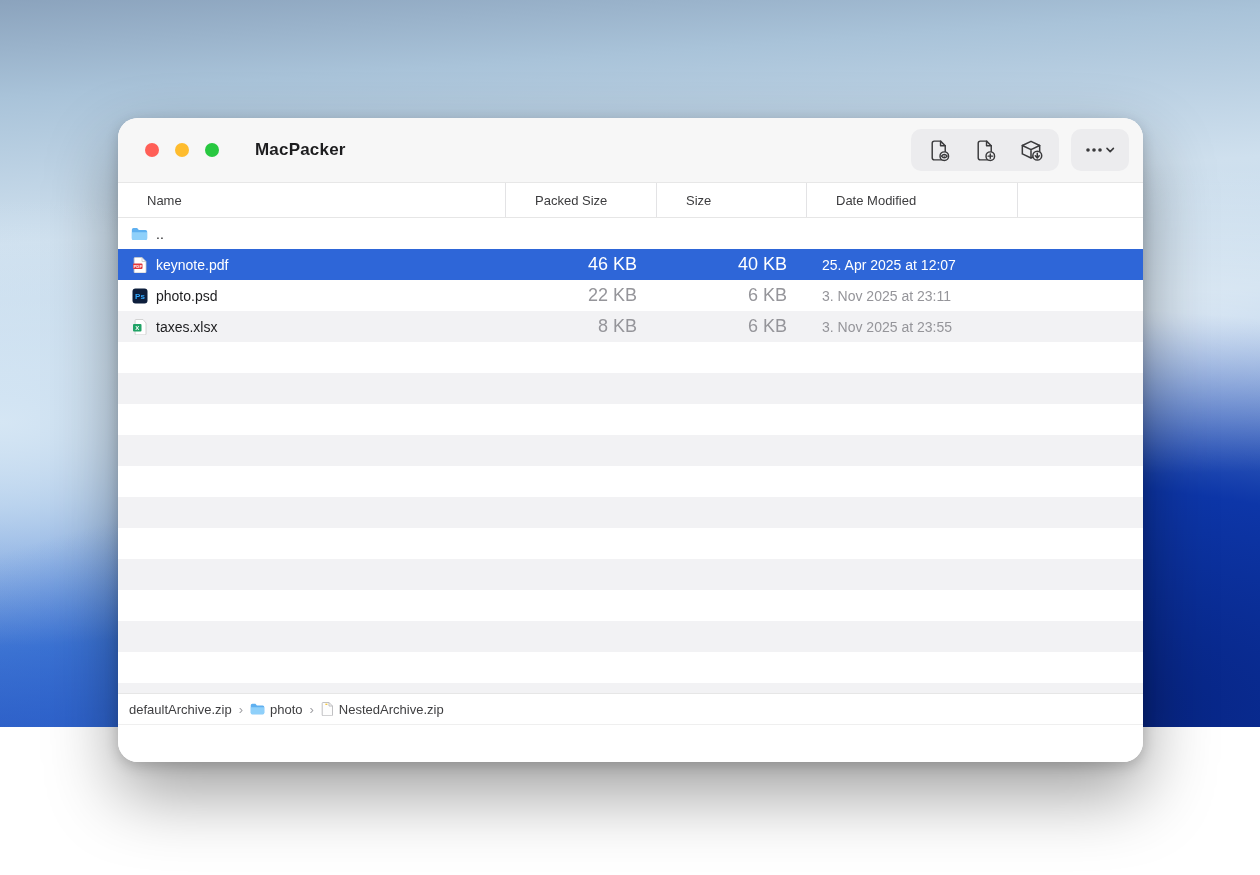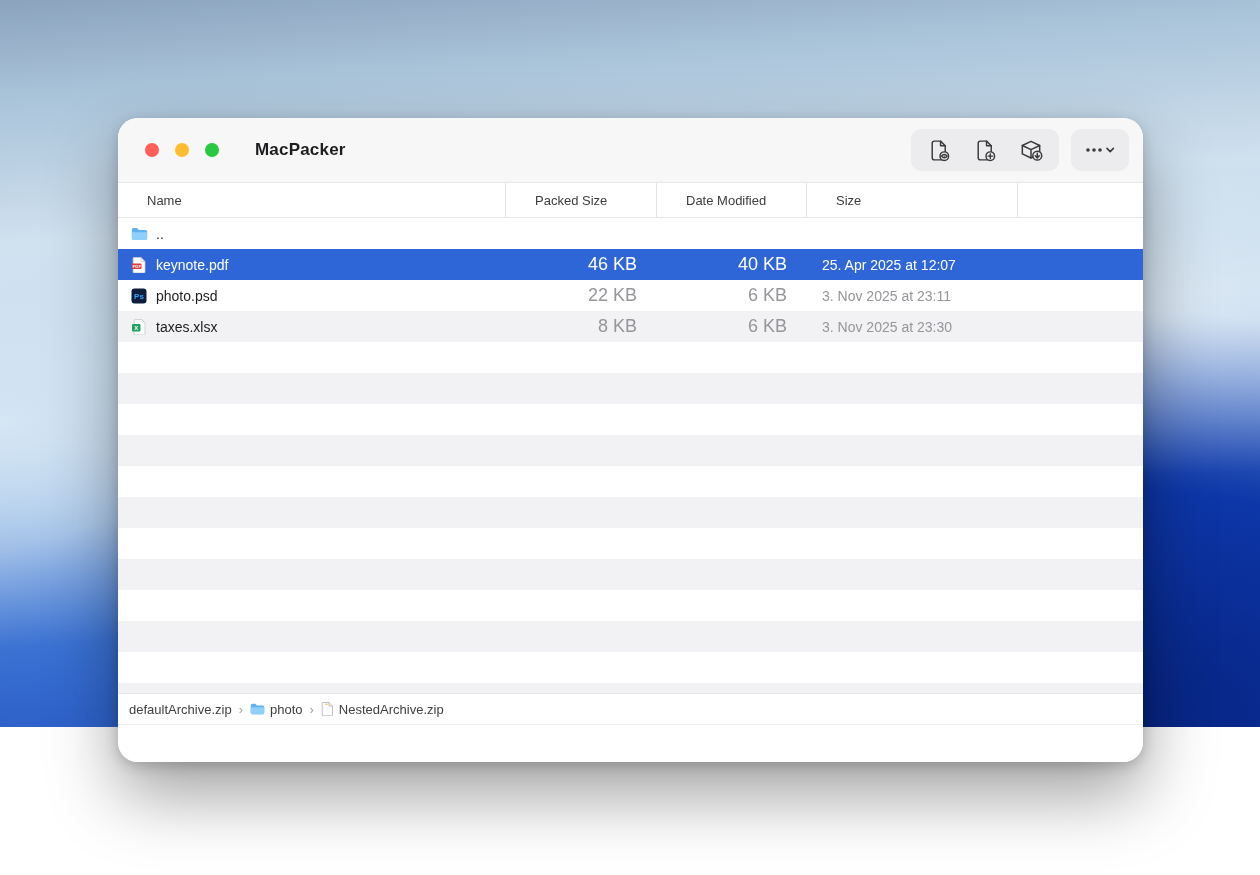--- a/index.html
+++ b/index.html
@@ -69,21 +69,21 @@
   .row {
     height:31px; display:grid; grid-template-columns:388px 151px 150px 211px 1fr;
     align-items:center; font-size:14px; color:#1d1d1f; background:transparent; cursor:default;
   }
   .row.selected { background:#2e66d8; color:#ffffff; }
   .cell { padding:0 13px; white-space:nowrap; overflow:hidden; }
   .cell.name { display:flex; align-items:center; gap:8px; }
   .cell.num  { text-align:right; padding-right:20px; color:#95959a; font-size:18px; }
   .cell.date { padding-left:15px; color:#95959a; font-size:14px; }
   .row.selected .cell.num, .row.selected .cell.date { color:#ffffff; }
-  .file-icon { width:17px; height:17px; display:inline-flex; align-items:center; flex:0 0 17px; }
+  .file-icon { width:17px; height:17px; display:inline-flex; align-items:center; justify-content:center; flex:0 0 17px; }
 
   
   .breadcrumb-bar {
     flex:0 0 32px; height:32px; background:#ffffff;
     border-top:1px solid #e6e6e6; border-bottom:1px solid #efefef;
     display:flex; align-items:center; padding:0 11px; font-size:13px; color:#3f3f41; gap:7px;
   }
   .crumb { display:inline-flex; align-items:center; gap:5px; cursor:default; }
   .crumb-sep { color:#a0a0a4; font-size:13px; }
   .bottom-pad { flex:0 0 37px; background:#ffffff; }
@@ -147,22 +147,22 @@
             <circle cx="17" cy="10" r="1.8" fill="#3a3a3c"></circle>
             <path d="M24 8.4l3.2 3.2 3.2-3.2" stroke="#3a3a3c" stroke-width="1.6" stroke-linecap="round" stroke-linejoin="round"></path>
           </svg>
         </span>
       </button>
     </div>
 
     <div class="table-header">
       <div class="th">Name</div>
       <div class="th">Packed Size</div>
+      <div class="th">Size</div>
       <div class="th last">Date Modified</div>
-      <div class="th">Size</div>
       <div class="th empty"></div>
     </div>
 
     <div class="list-body">
         <div class="row">
           <div class="cell name">
             <span class="file-icon">
               <svg width="17" height="14" viewBox="0 0 20 16">
                 <path d="M1 3q0-2 2-2h4.2l2 2.2H17q2 0 2 2V13q0 2-2 2H3q-2 0-2-2z" fill="#5fb0f0"></path>
                 <path d="M1 5.8h18V13q0 2-2 2H3q-2 0-2-2z" fill="#8fd0fa"></path>
@@ -213,21 +213,21 @@
               <svg width="16" height="16" viewBox="0 0 16 16">
                 <path d="M4 .5h7L14 4V15a.9.9 0 0 1-.9.9H4A.9.9 0 0 1 3.1 15V1.4A.9.9 0 0 1 4 .5z" fill="#fff" stroke="#c9c9c9" stroke-width=".8"></path>
                 <rect x="1" y="5" width="8.5" height="7.5" rx="1" fill="#21a366"></rect>
                 <text x="5.25" y="10.9" font-size="6" font-weight="bold" fill="#fff" text-anchor="middle" font-family="Liberation Sans,sans-serif">X</text>
               </svg>
             </span>
             <span>taxes.xlsx</span>
           </div>
           <div class="cell num">8 KB</div>
           <div class="cell num">6 KB</div>
-          <div class="cell date">3. Nov 2025 at 23:30</div>
+          <div class="cell date">3. Nov 2025 at 23:55</div>
           <div class="cell"></div>
         </div>
       </div>
 
     <div class="breadcrumb-bar">
         <span class="crumb">
           <span>defaultArchive.zip</span>
         </span>
         <span class="crumb-sep">›</span>
         <span class="crumb">

